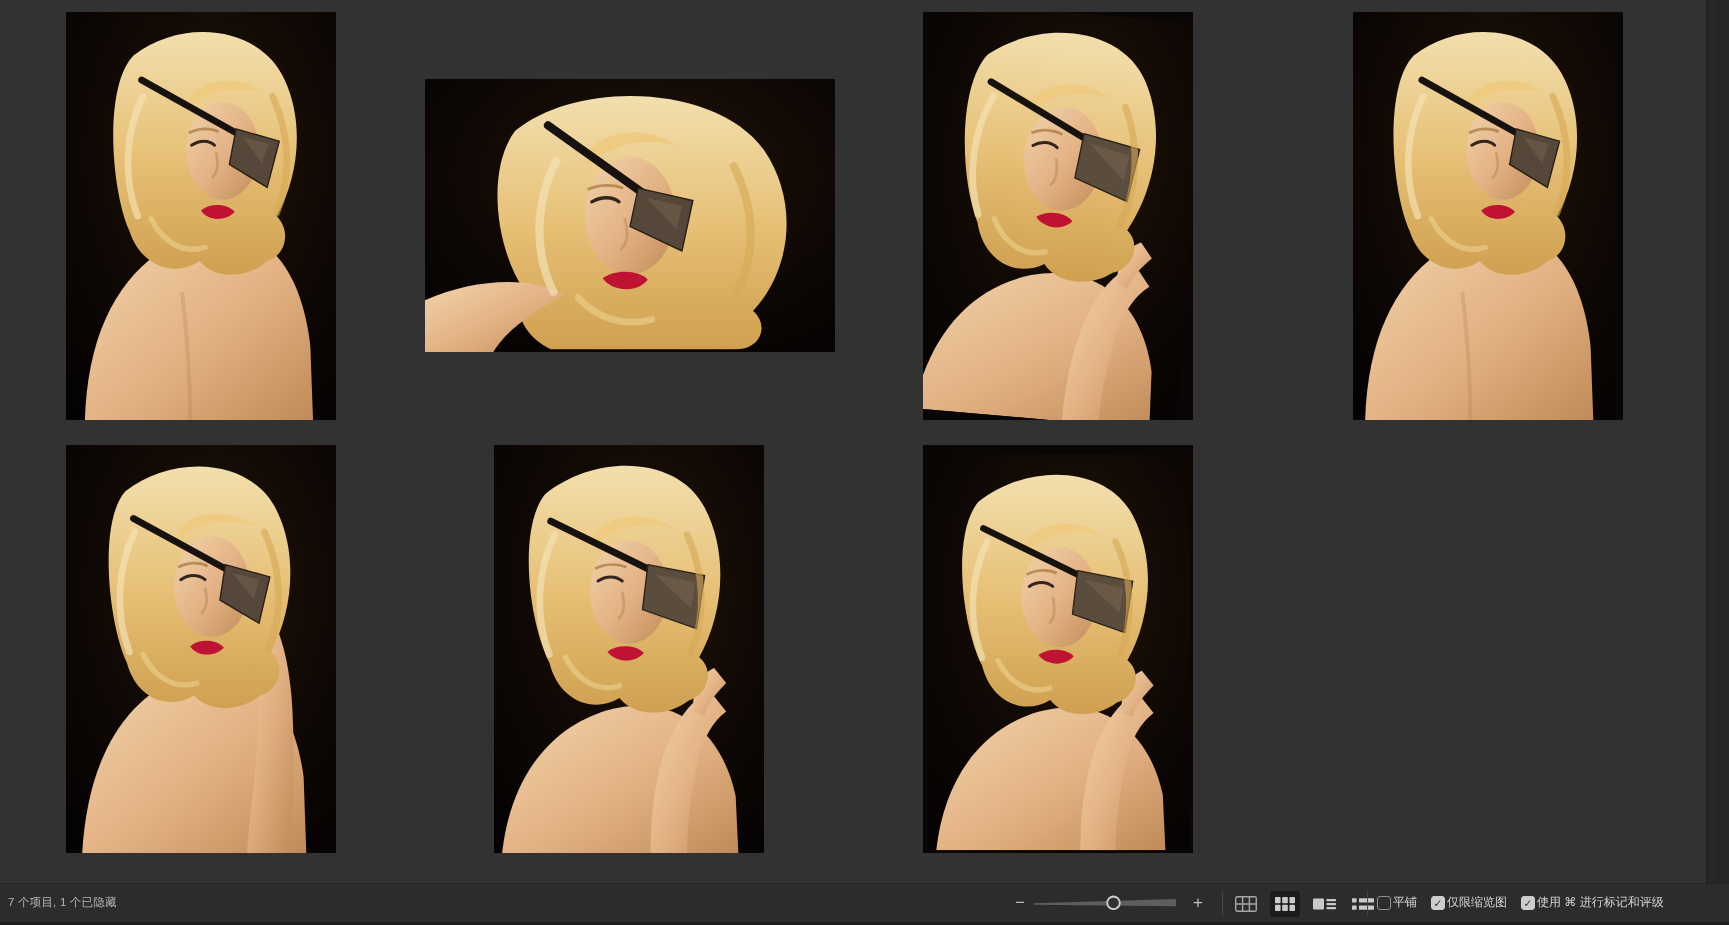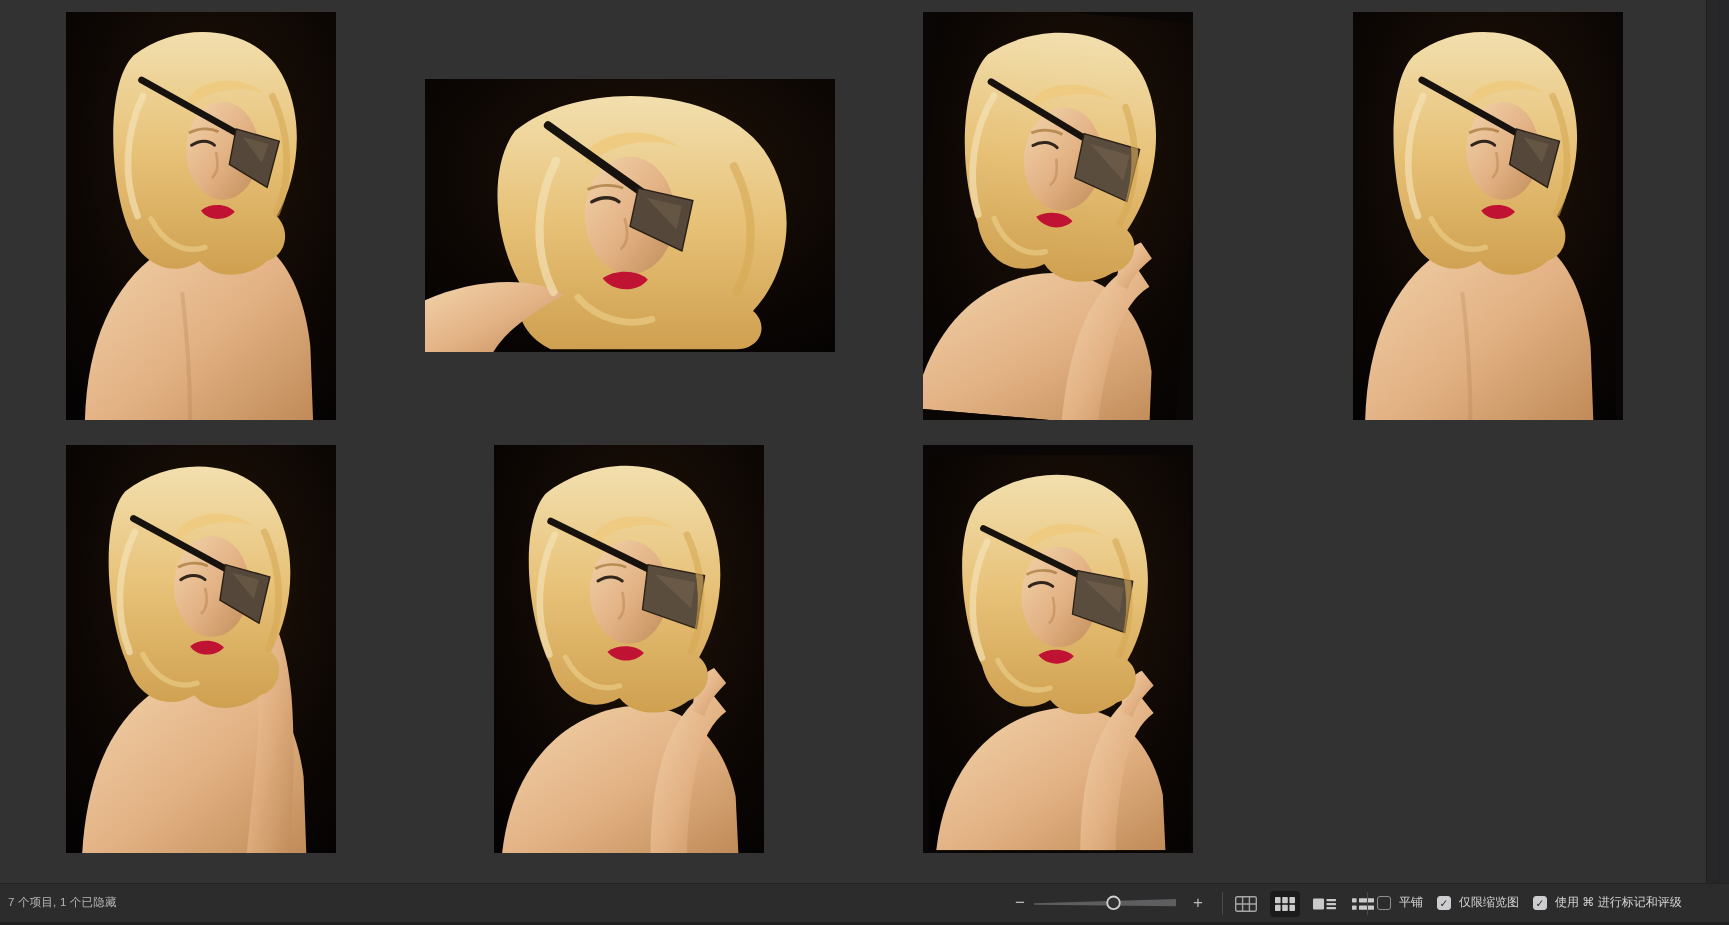--- a/index.html
+++ b/index.html
@@ -18,21 +18,21 @@
   .zoomctl{position:absolute;left:1012px;top:0;height:37px;display:flex;align-items:center;}
   .zbtn{width:16px;text-align:center;font-size:17px;color:#bdbdbd;line-height:1;}
   .track{margin:0 6px;display:block;}
   .wedge{fill:#5e5e60;}
   .knob{fill:#323234;stroke:#d0d0d0;stroke-width:1.8;}
   .vsep{position:absolute;top:8px;width:1px;height:23px;background:#48484a;}
   .views{position:absolute;left:1231px;top:6px;height:27px;display:flex;align-items:center;gap:9px;}
   .vbtn{display:flex;align-items:center;justify-content:center;min-width:26px;height:26px;border-radius:4px;padding:0 2px;}
   .vbtn.sel{background:#1b1b1c;}
   .opts{position:absolute;left:1377px;top:0;height:37px;display:flex;align-items:center;gap:14px;}
-  .opt{display:flex;align-items:center;gap:8px;white-space:nowrap;}
+  .opt{display:flex;align-items:center;gap:2px;white-space:nowrap;}
   .cb{width:14px;height:14px;border-radius:3px;border:1.5px solid #8f8f92;box-sizing:border-box;
       display:flex;align-items:center;justify-content:center;font-size:10.5px;font-weight:bold;color:#2b2b2d;}
   .cb.on{background:#cdcdcf;border-color:#cdcdcf;}
   .olab{font-size:12px;color:#d5d5d5;}
   .defs{position:absolute;width:0;height:0;overflow:hidden;}
 </style>
 </head>
 <body>
 
 <svg class="defs" aria-hidden="true">

